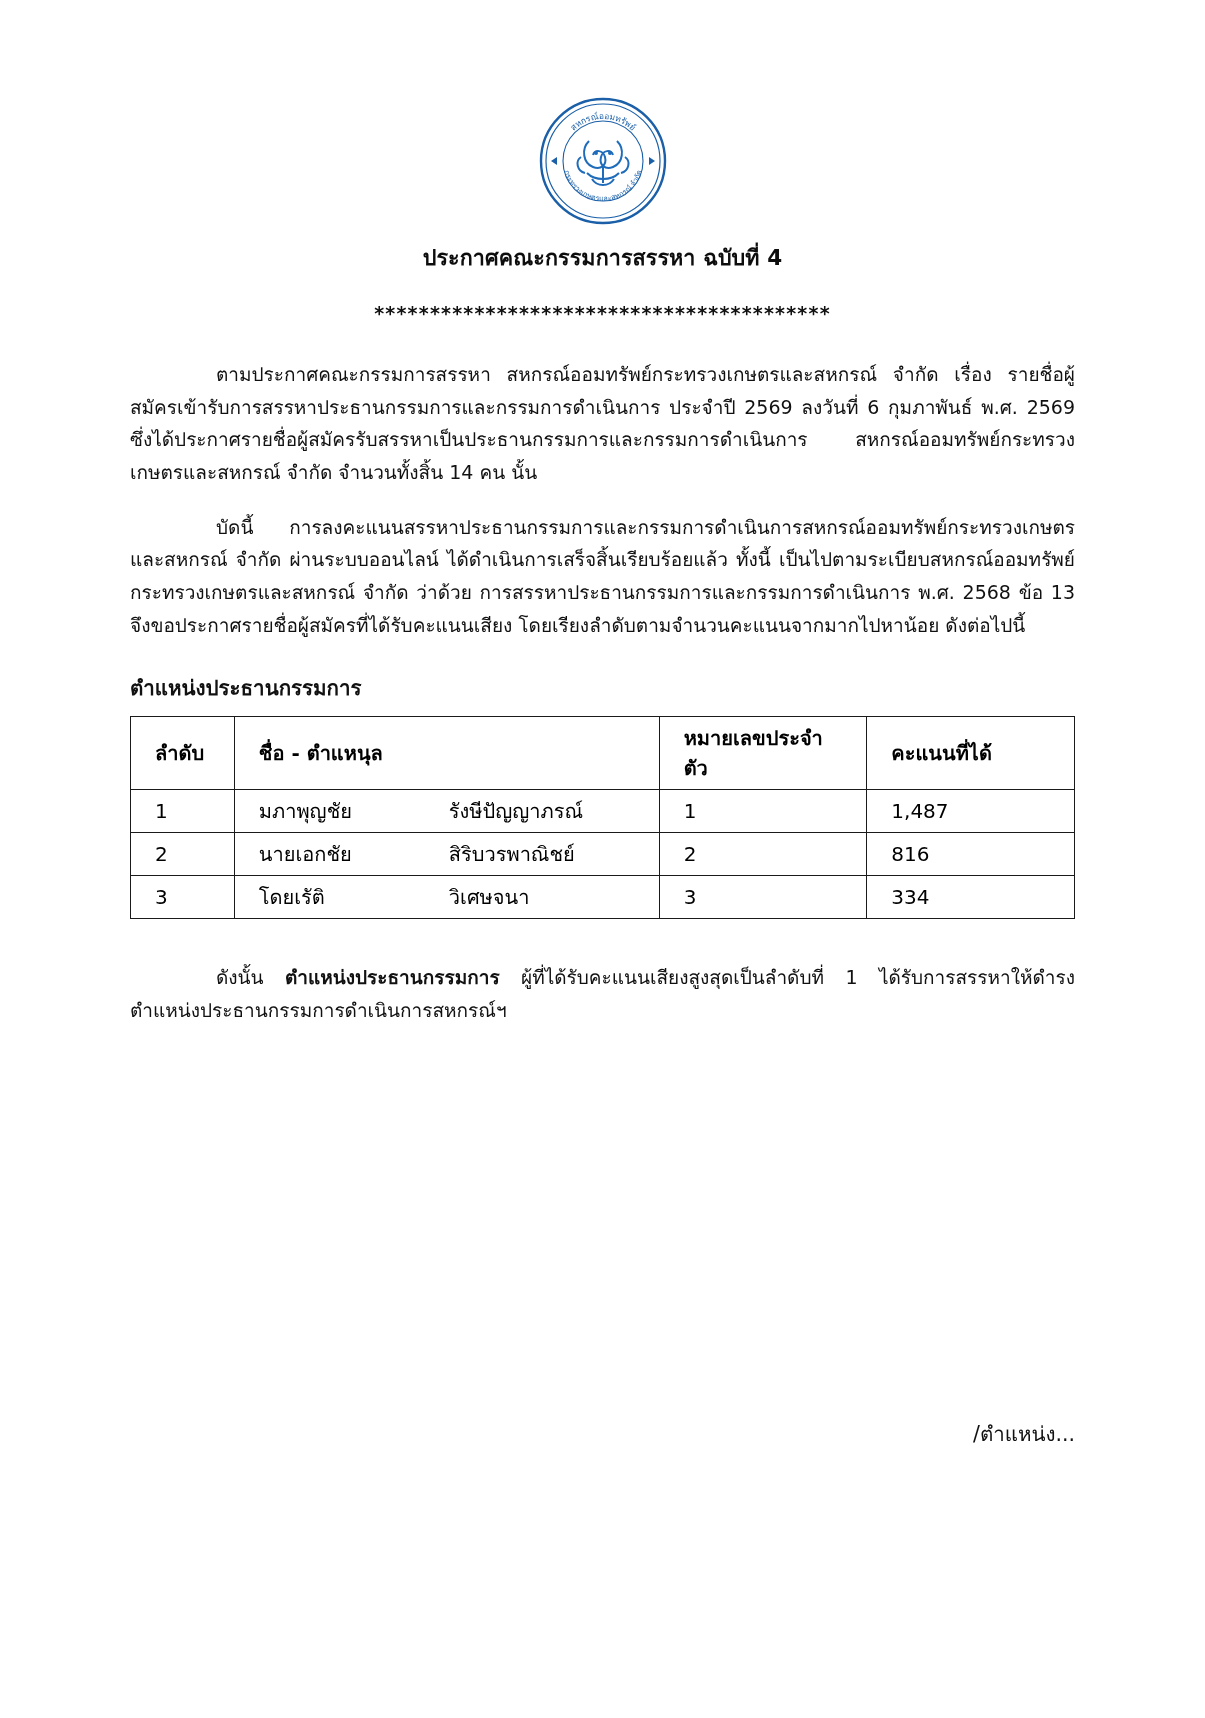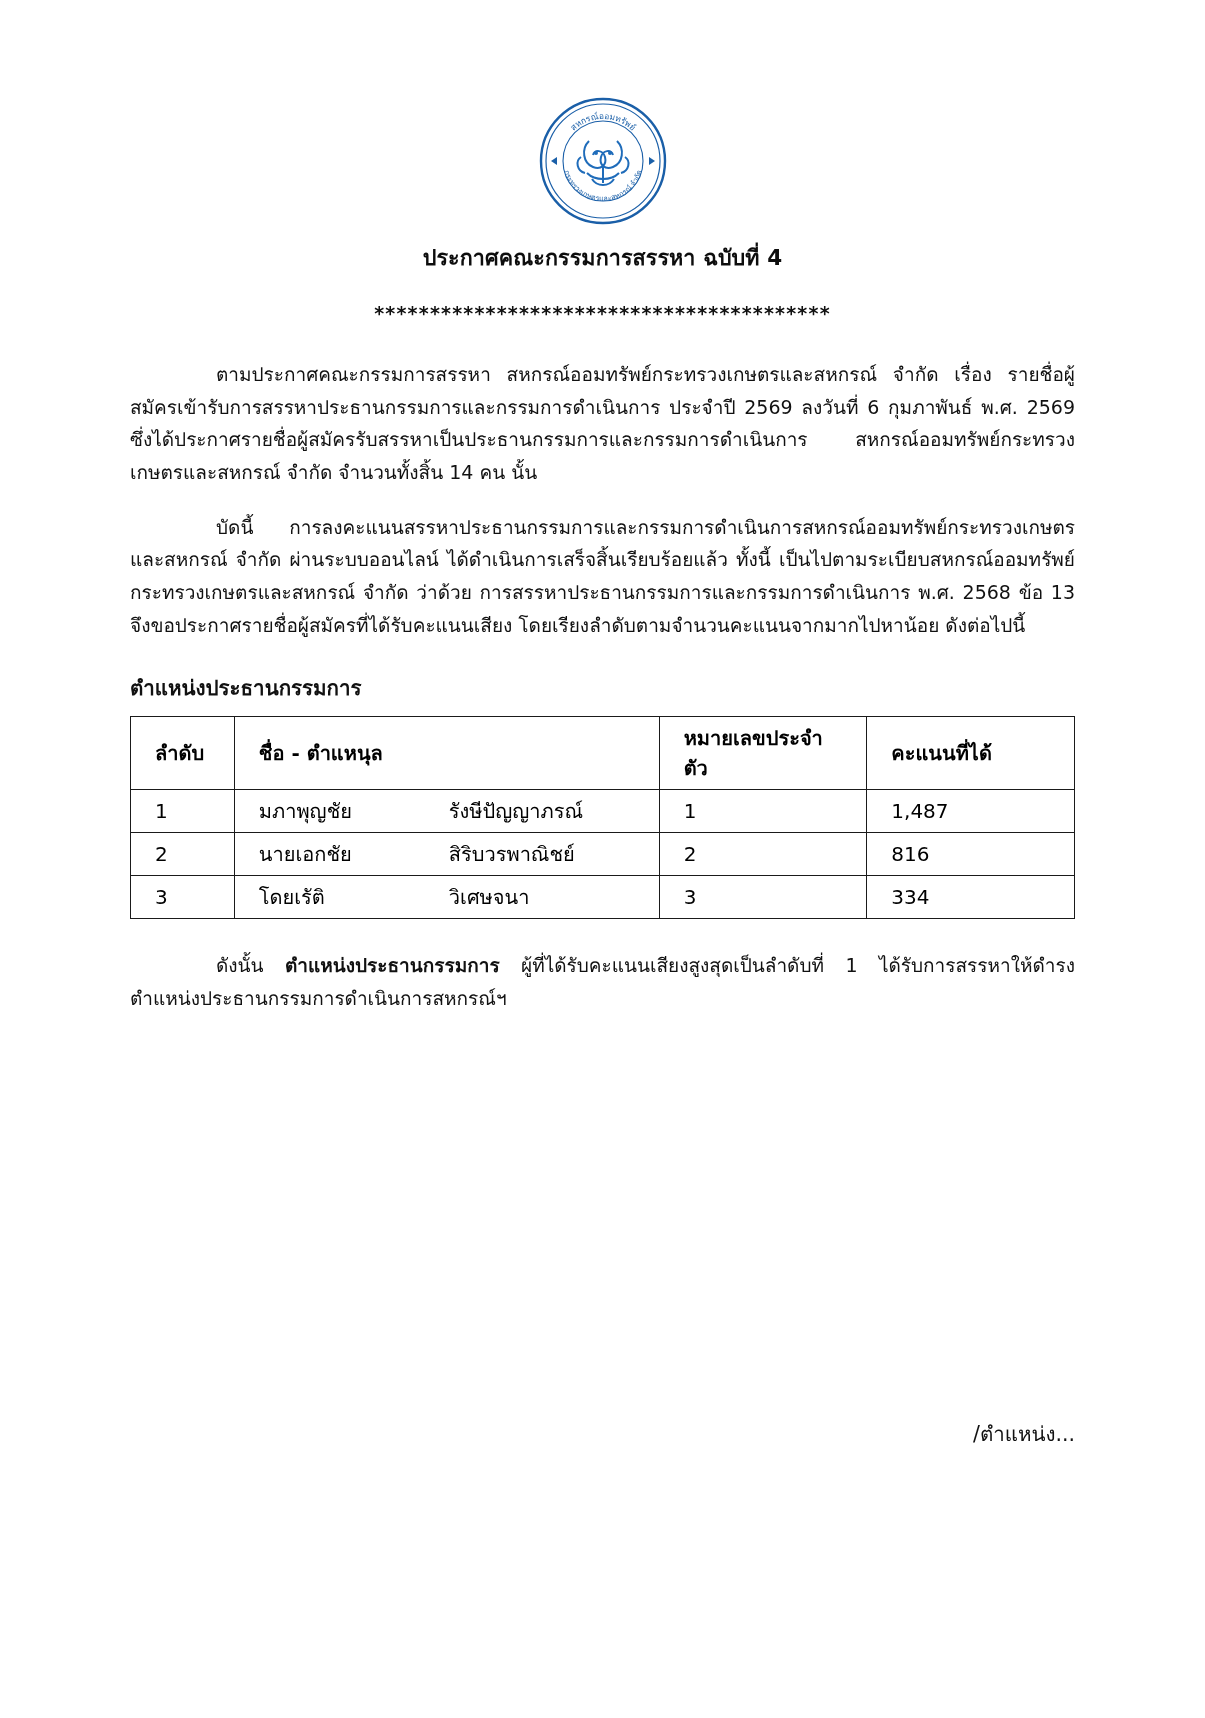--- a/index.html
+++ b/index.html
@@ -101,21 +101,21 @@
 
   td.name-cell {
     text-align: left;
     padding-left: 26px;
   }
   td.name-cell .fn {
     display: inline-block;
     min-width: 190px;
   }
 
-  .para.closing { margin-top: 30px; }
+  .para.closing { margin-top: 42px; }
   .para.closing b { font-weight: 700; }
 
   .footer-note {
     position: absolute;
     right: 130px;
     bottom: 268px;
     font-size: 20.5px;
     color: #111;
     text-align: right;
   }

